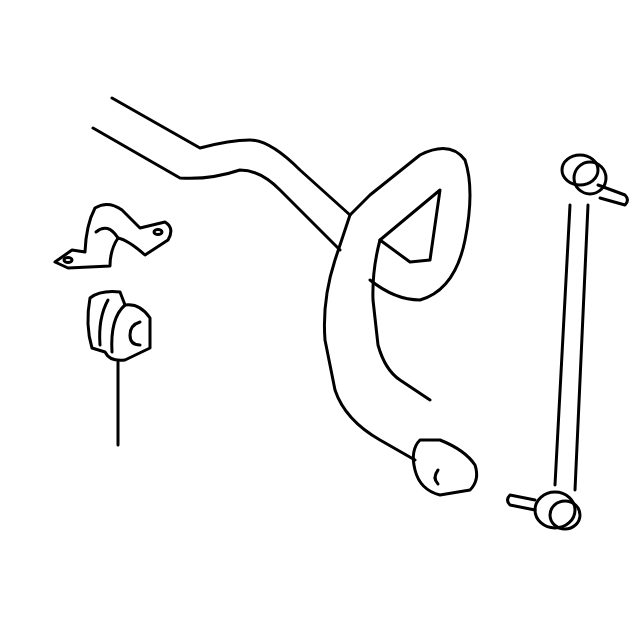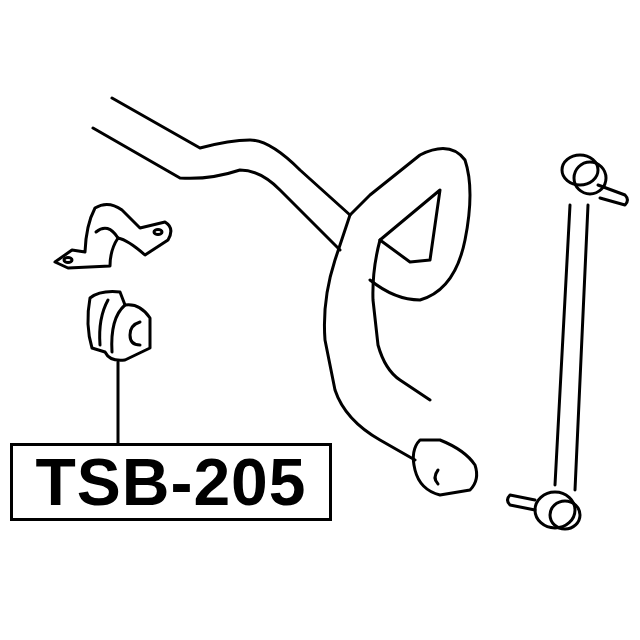--- a/index.html
+++ b/index.html
@@ -57,16 +57,13 @@
       <ellipse cx="590" cy="178" rx="16" ry="16"></ellipse>
       <path d="M598 185 L625 195 Q630 200 625 205 L600 198"></path>
       <line x1="570" y1="205" x2="555" y2="485"></line>
       <line x1="588" y1="205" x2="575" y2="490"></line>
       <ellipse cx="555" cy="510" rx="20" ry="18"></ellipse>
       <ellipse cx="565" cy="515" rx="15" ry="14"></ellipse>
       <path d="M535 500 L510 495 Q505 500 510 505 L535 510"></path>
     </g>
   </svg>
 
-  <div class="part-label-box">
-    <span class="part-label-text">TSB-205</span>
-  </div>
 </div>
 
 </body></html>

